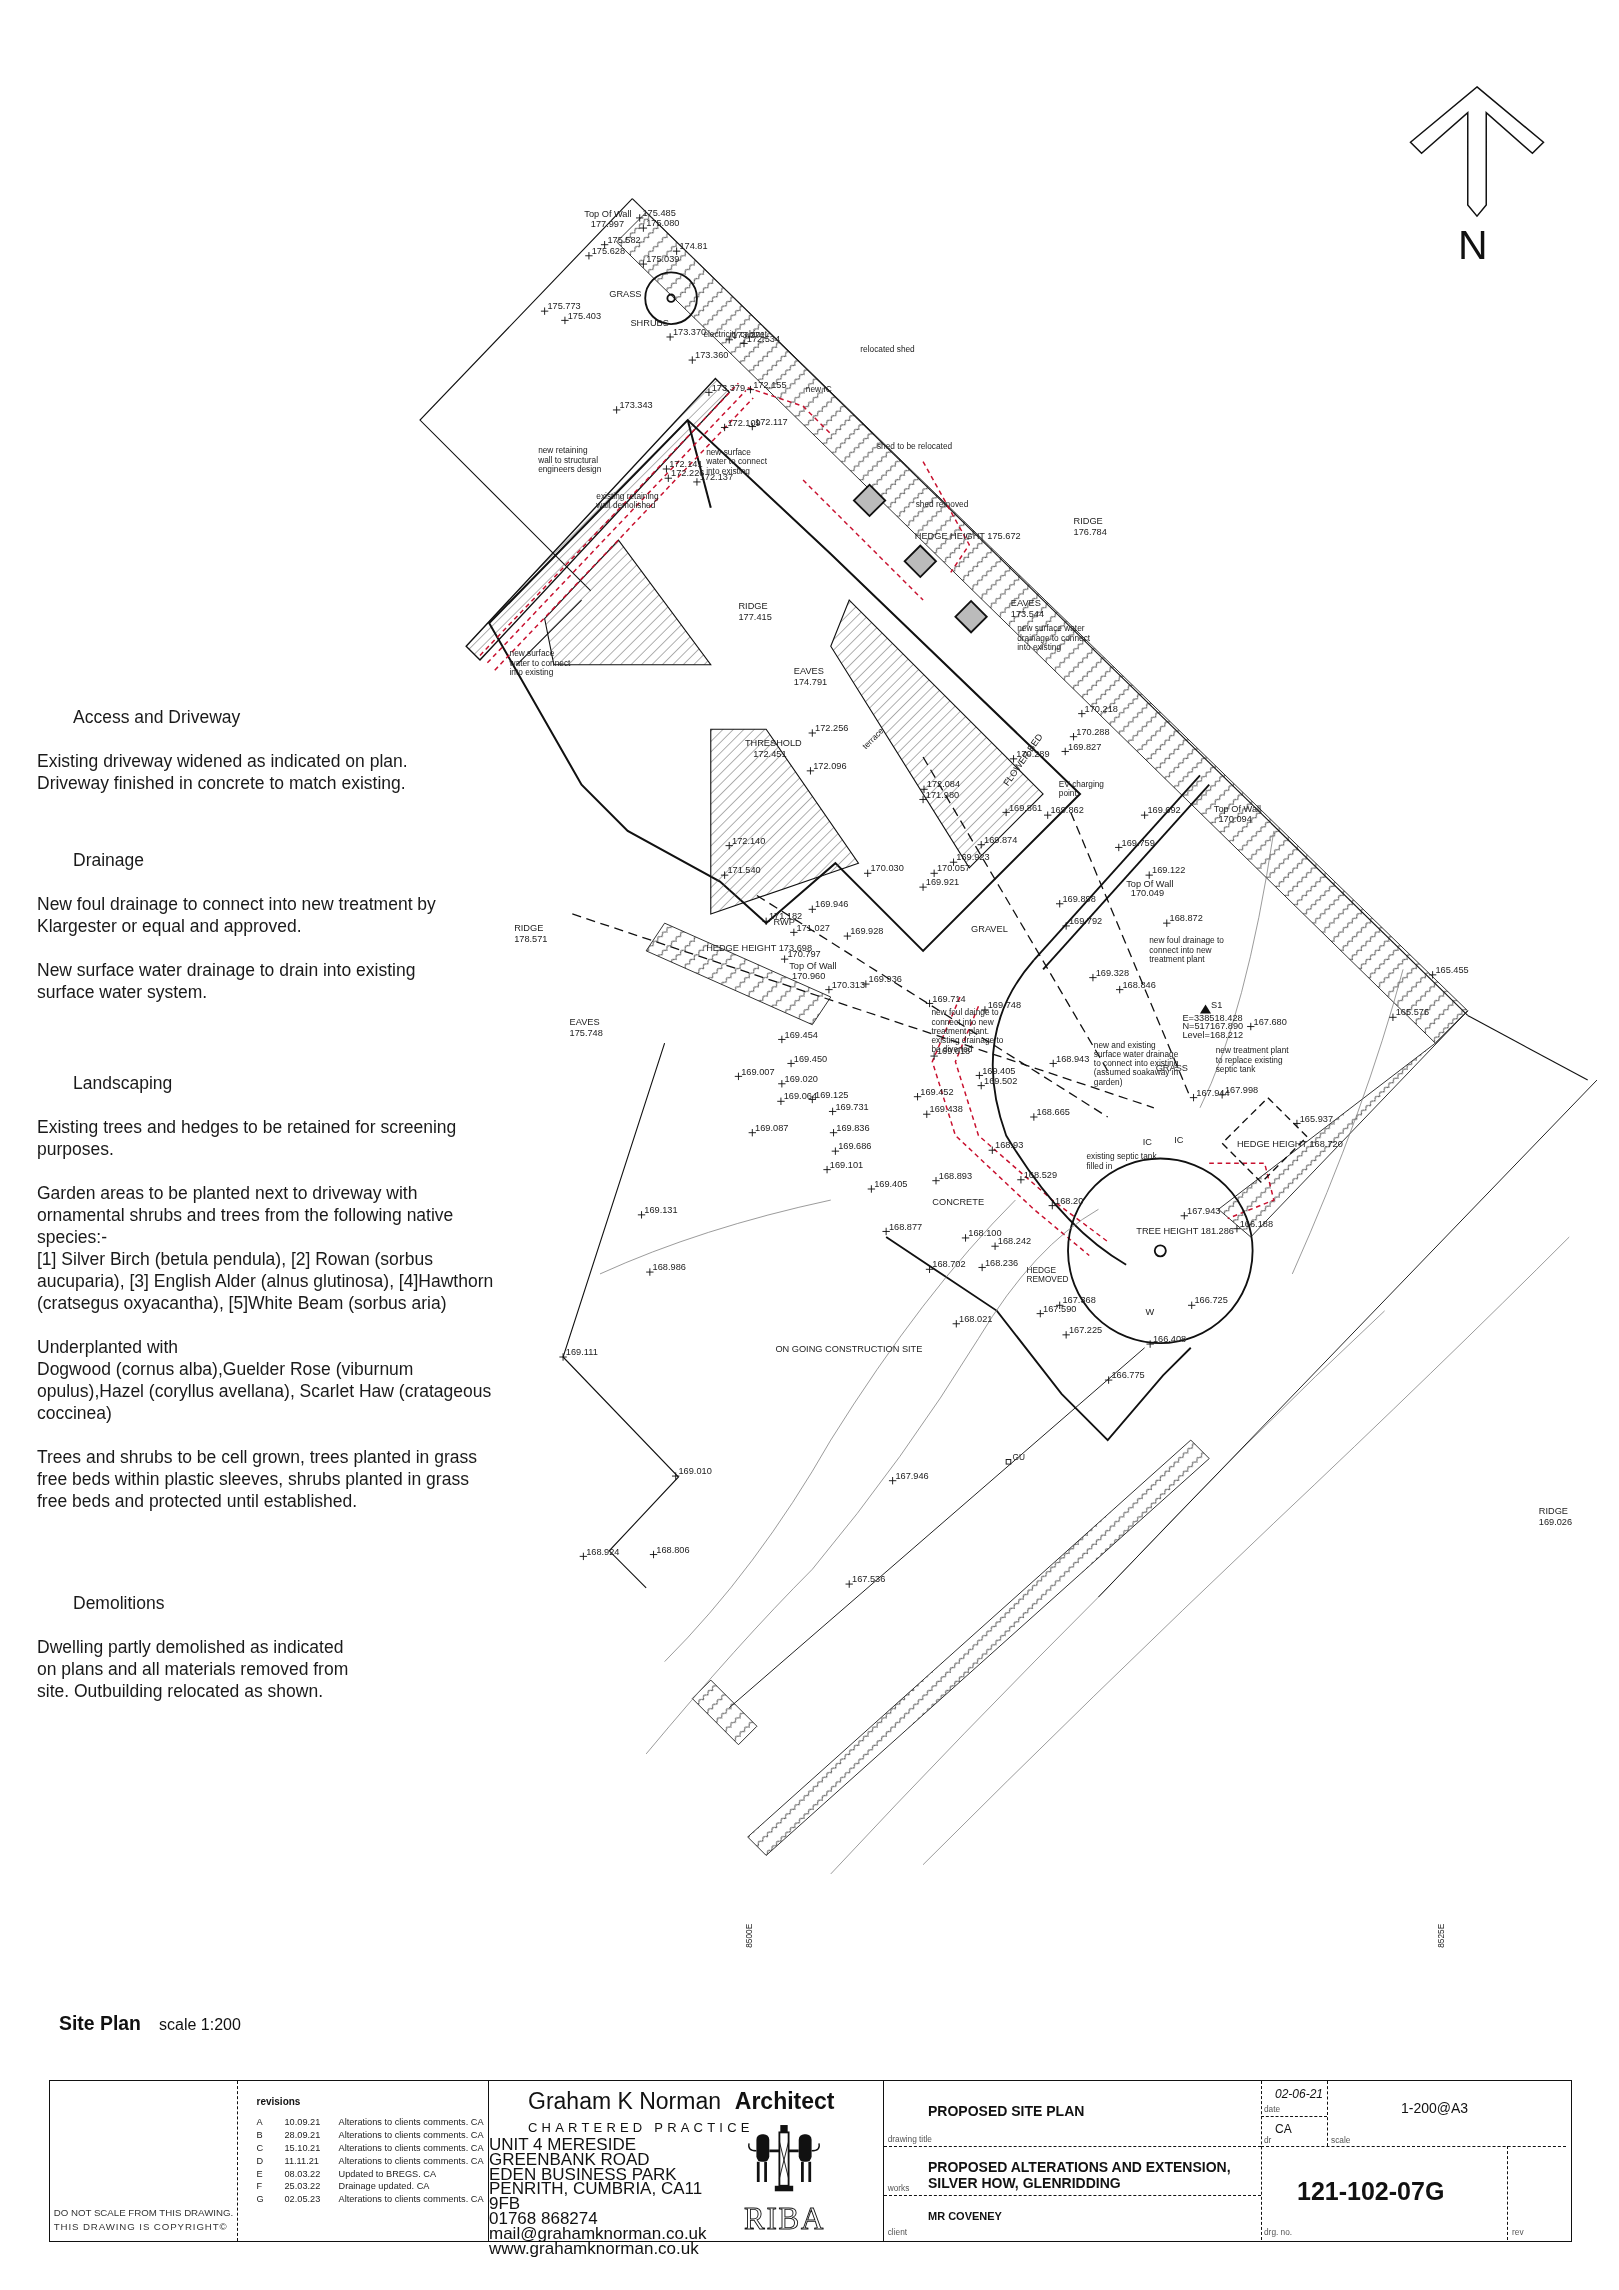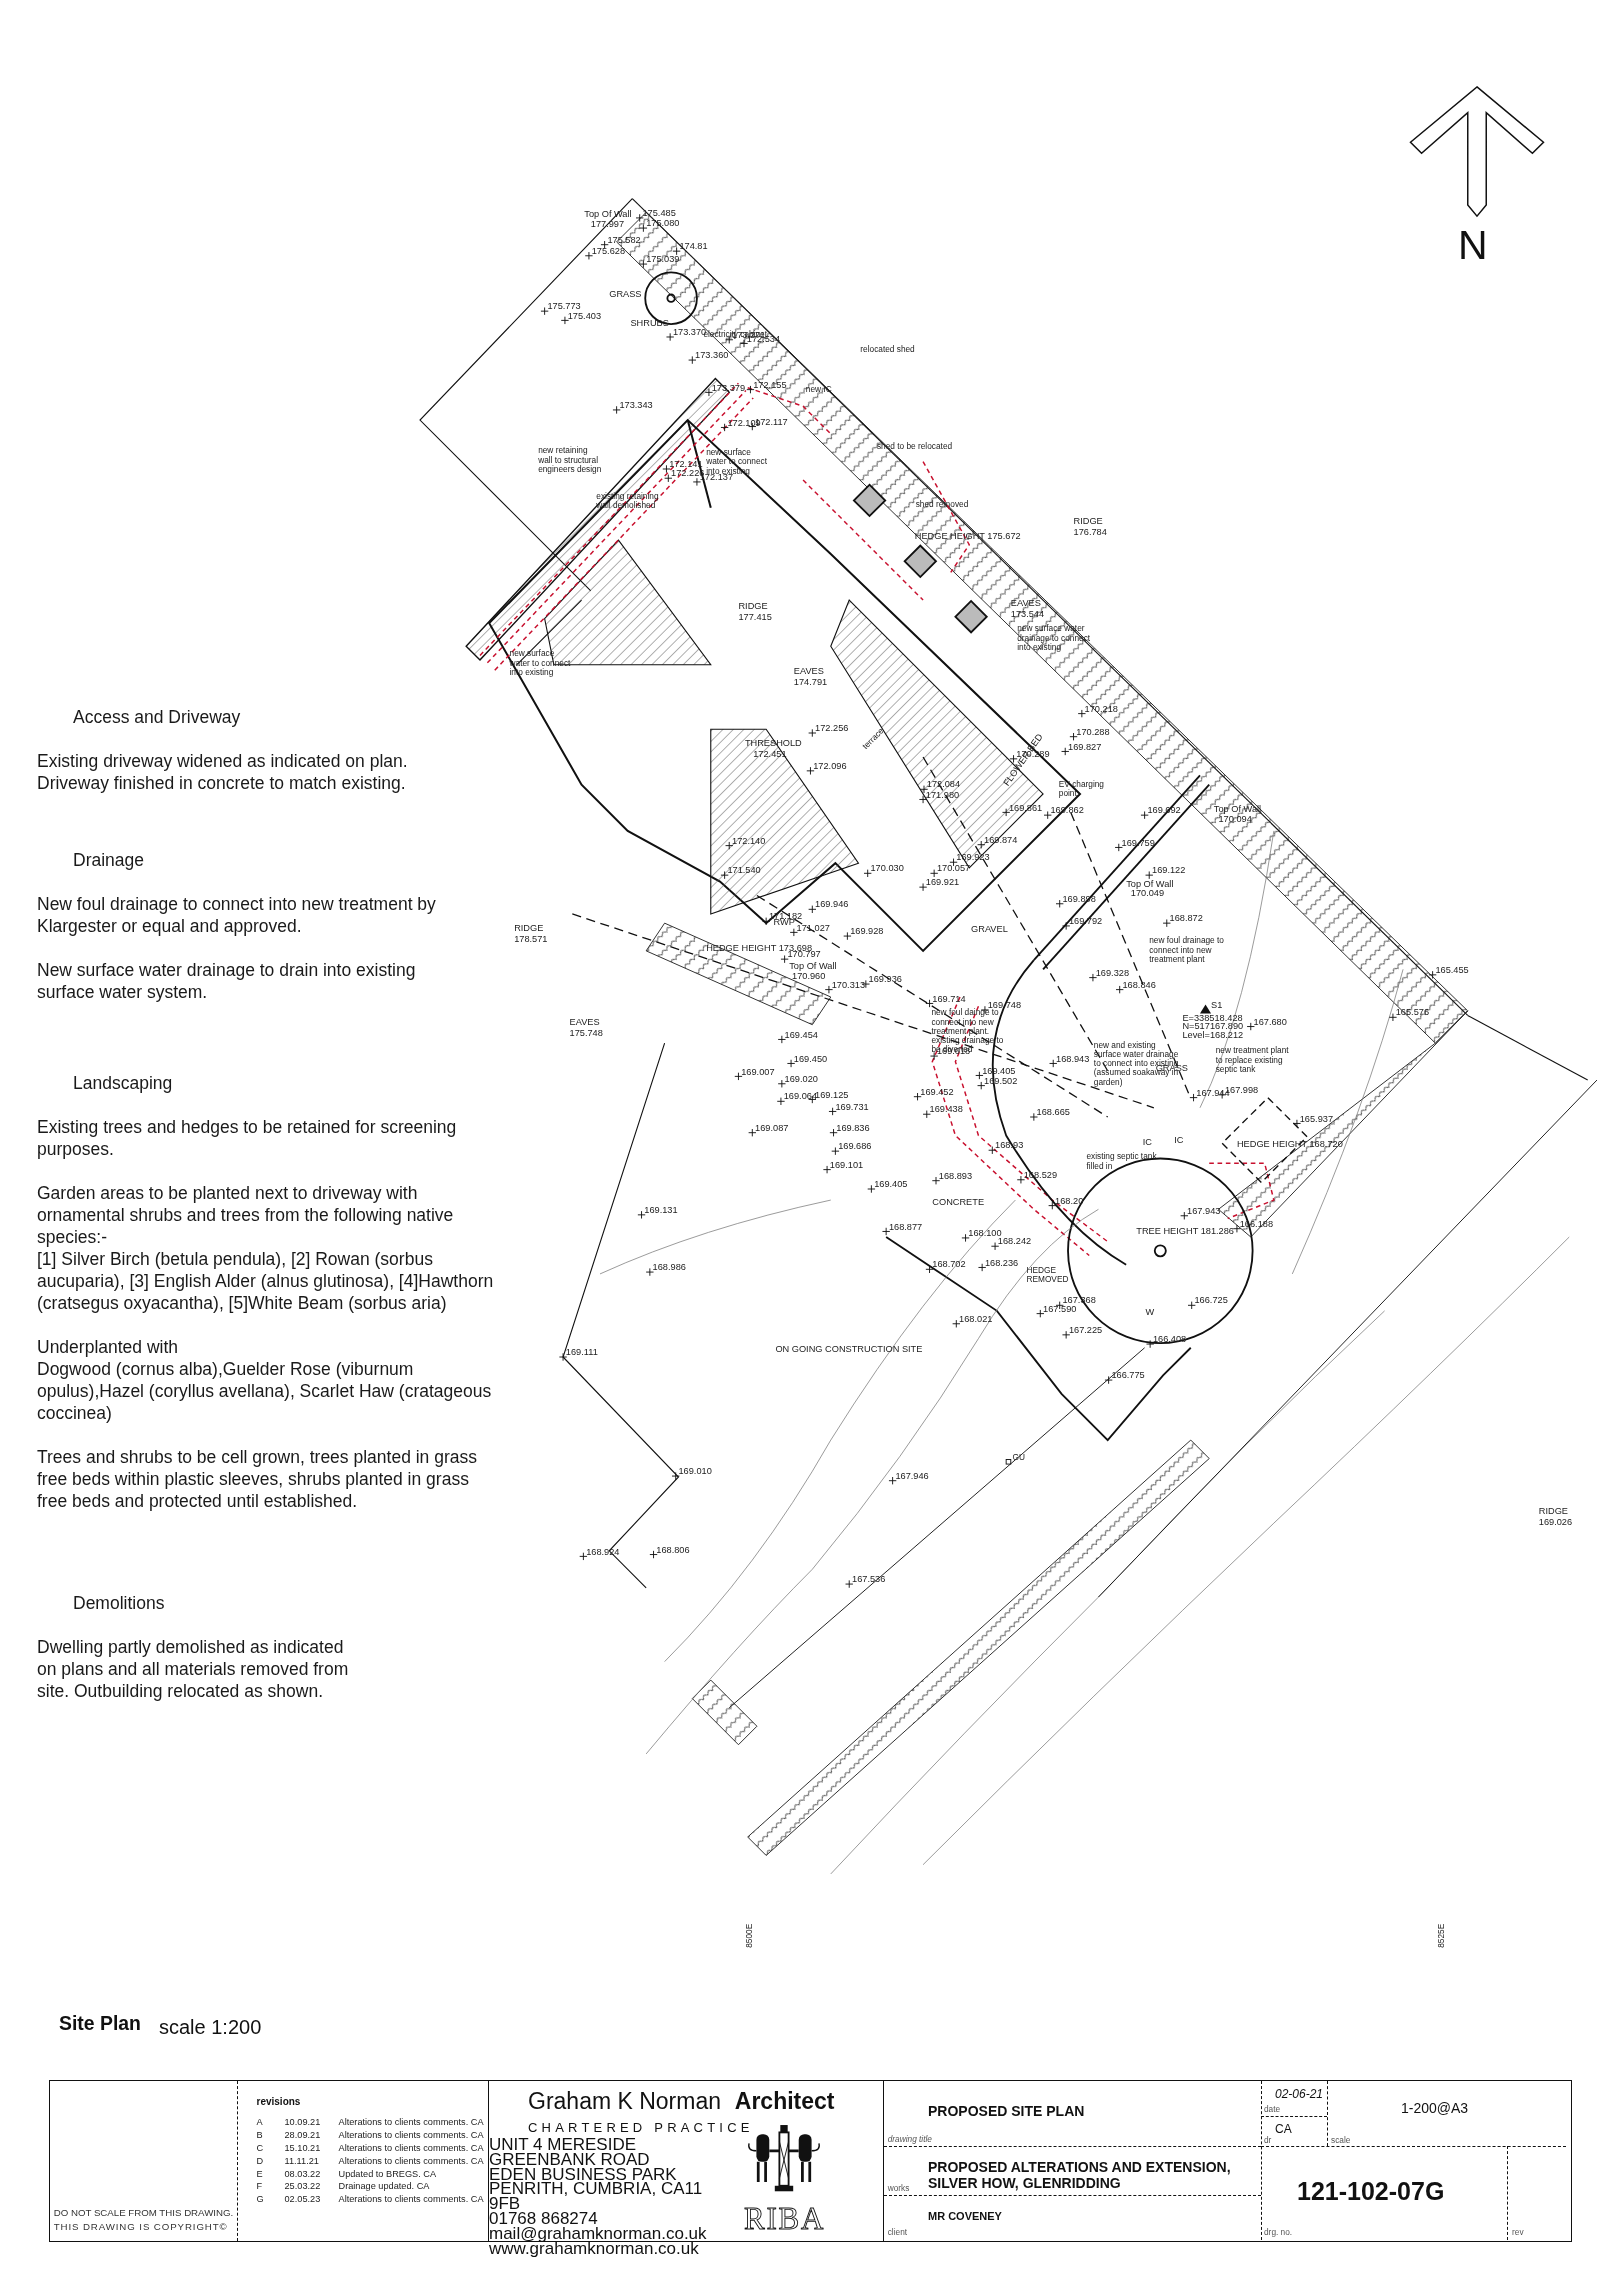--- a/index.html
+++ b/index.html
@@ -8,21 +8,21 @@
   .notes p { margin:0; }
   .notes .heading { margin-bottom:22px;margin-left:36px; }
   .notes .para { margin-bottom:22px; }
   #drawing { position:absolute; left:0; top:0; width:1620px; height:1994px; }
   #drawing text { font-family:"Liberation Sans", sans-serif; fill:#222; }
   .lvl { font-size:10px; }
   .lbl { font-size:9px; fill:#444; }
   .north { position:absolute; left:1403px; top:85px; width:148px; height:194px; }
   .north-n { position:absolute; left:1458px; top:222px; font-size:41px; font-family:"Liberation Sans", sans-serif; font-weight:normal; }
   .site-plan-title { position:absolute; left:59px; top:2012px; font-size:19.4px; font-weight:bold; }
-  .site-plan-scale { position:absolute; left:159px; top:2016px; font-size:20px; }
+  .site-plan-scale { position:absolute; left:159px; top:2016px; font-size:16px; }
   
   .tb { position:absolute; left:49px; top:2080px; width:1523px; height:162px; border:1.8px solid #111; box-sizing:border-box; }
   .tb-cell { position:absolute; top:0; bottom:0; box-sizing:border-box; }
   .tb-disclaimer { left:0; width:188px; border-right:1.8px dashed #111; }
   .tb-disclaimer .t { position:absolute; left:3.7px; bottom:7.4px; font-size:9.7px; line-height:14px; color:#333; }
   .tb-rev { left:188px; width:251px; border-right:1.8px solid #111; }
   .tb-rev .h { position:absolute; left:18.5px; top:14.8px; font-size:10px; font-weight:bold; }
   .tb-rev table { position:absolute; left:18.5px; top:35px; border-collapse:collapse; font-size:9.2px; color:#222; }
   .tb-rev td { padding:0 0 0.9px 0; line-height:12px; vertical-align:top; }
   .tb-rev td.c1 { width:28px; } .tb-rev td.c2 { width:54px; }
@@ -895,21 +895,21 @@
     <div class="dash-h" style="left:0; width:377px; top:65px;"></div>
     <div class="dash-h" style="left:0; width:377px; top:114px;"></div>
     <div class="dash-h" style="left:377px; width:305px; top:65px;"></div>
     <div class="dash-h" style="left:377px; width:66px; top:35px;"></div>
 
     <div class="dash-v" style="left:377px; top:0; height:159px;"></div>
     <div class="dash-v" style="left:443px; top:0; height:65px;"></div>
     <div class="dash-v" style="left:623px; top:65px; height:94px;"></div>
 
     <div class="info-val" style="left:44px; top:22px; font-size:14px;">PROPOSED SITE PLAN</div>
-    <div class="info-label" style="left:3.7px; top:53px;font-style:italic;">drawing title</div>
+    <div class="info-label" style="left:3.7px; top:53px;">drawing title</div>
 
     <div class="info-val" style="left:44px; top:78px; font-size:14px;">PROPOSED ALTERATIONS AND EXTENSION,</div>
     <div class="info-val" style="left:44px; top:94px; font-size:14px;">SILVER HOW, GLENRIDDING</div>
     <div class="info-label" style="left:3.7px; top:102px;">works</div>
 
     <div class="info-val" style="left:44px; top:129px; font-size:11px;">MR COVENEY</div>
     <div class="info-label" style="left:3.7px; top:146px;">client</div>
 
     <div class="info-val" style="left:391px; top:5.5px; font-size:12px; font-weight:normal;font-style:italic;">02-06-21</div>
     <div class="info-label" style="left:380px; top:23px;">date</div>

